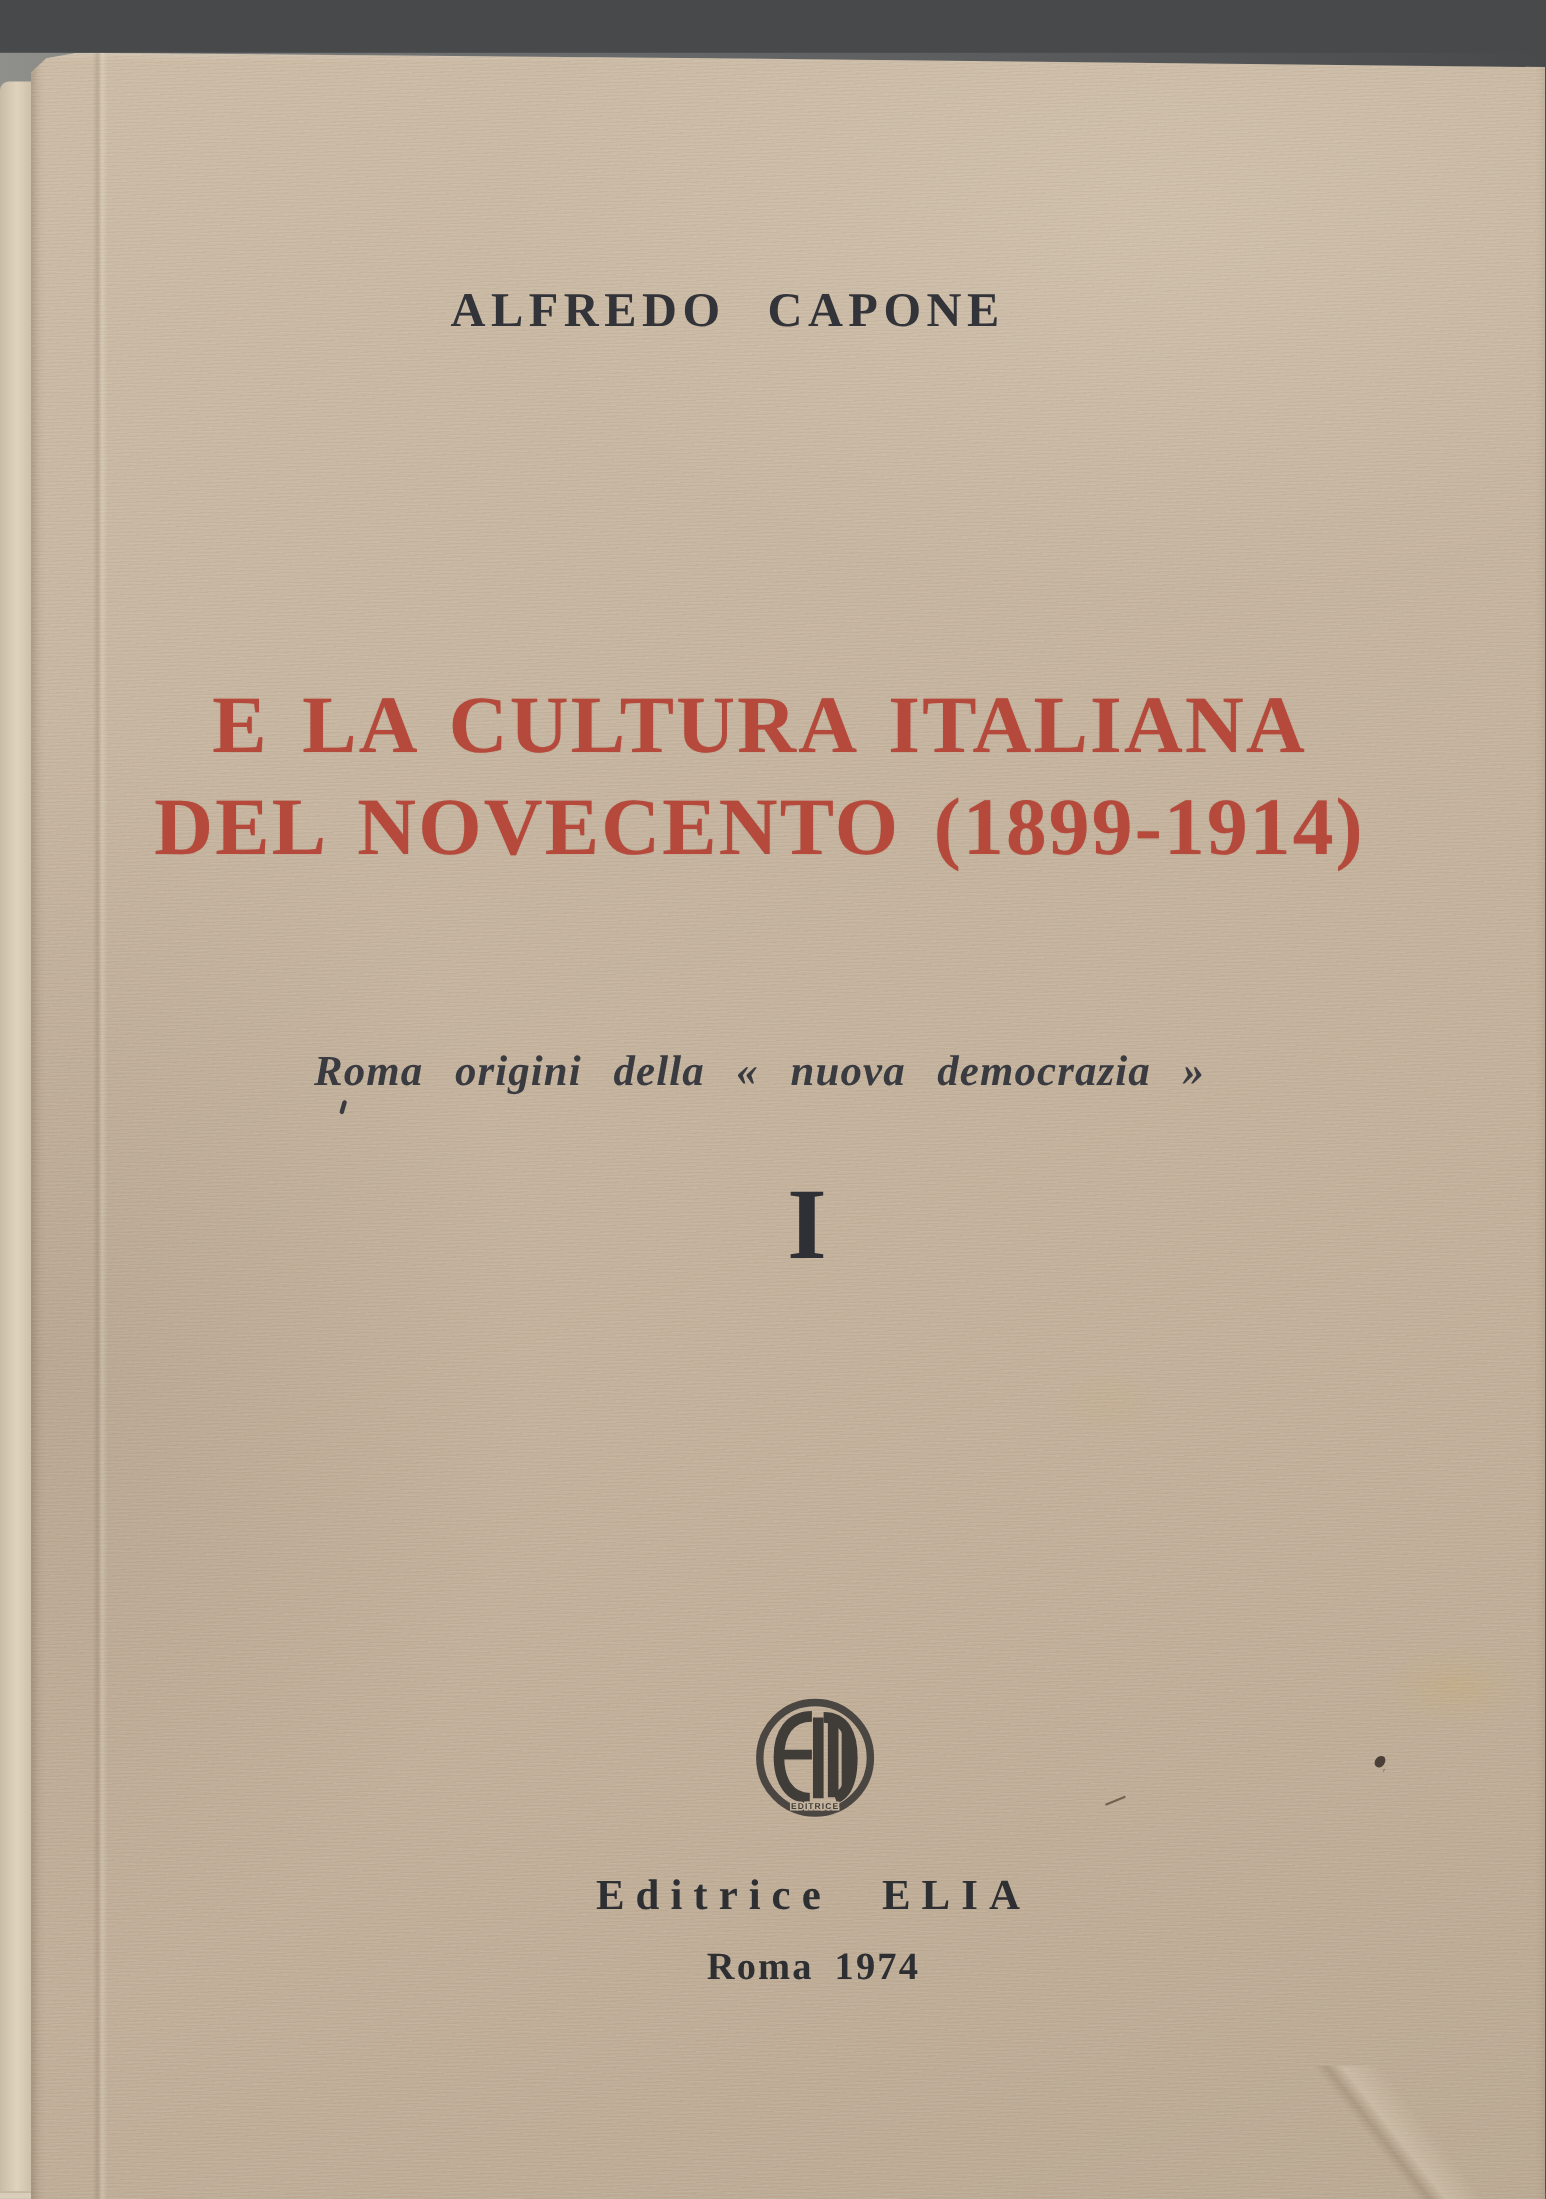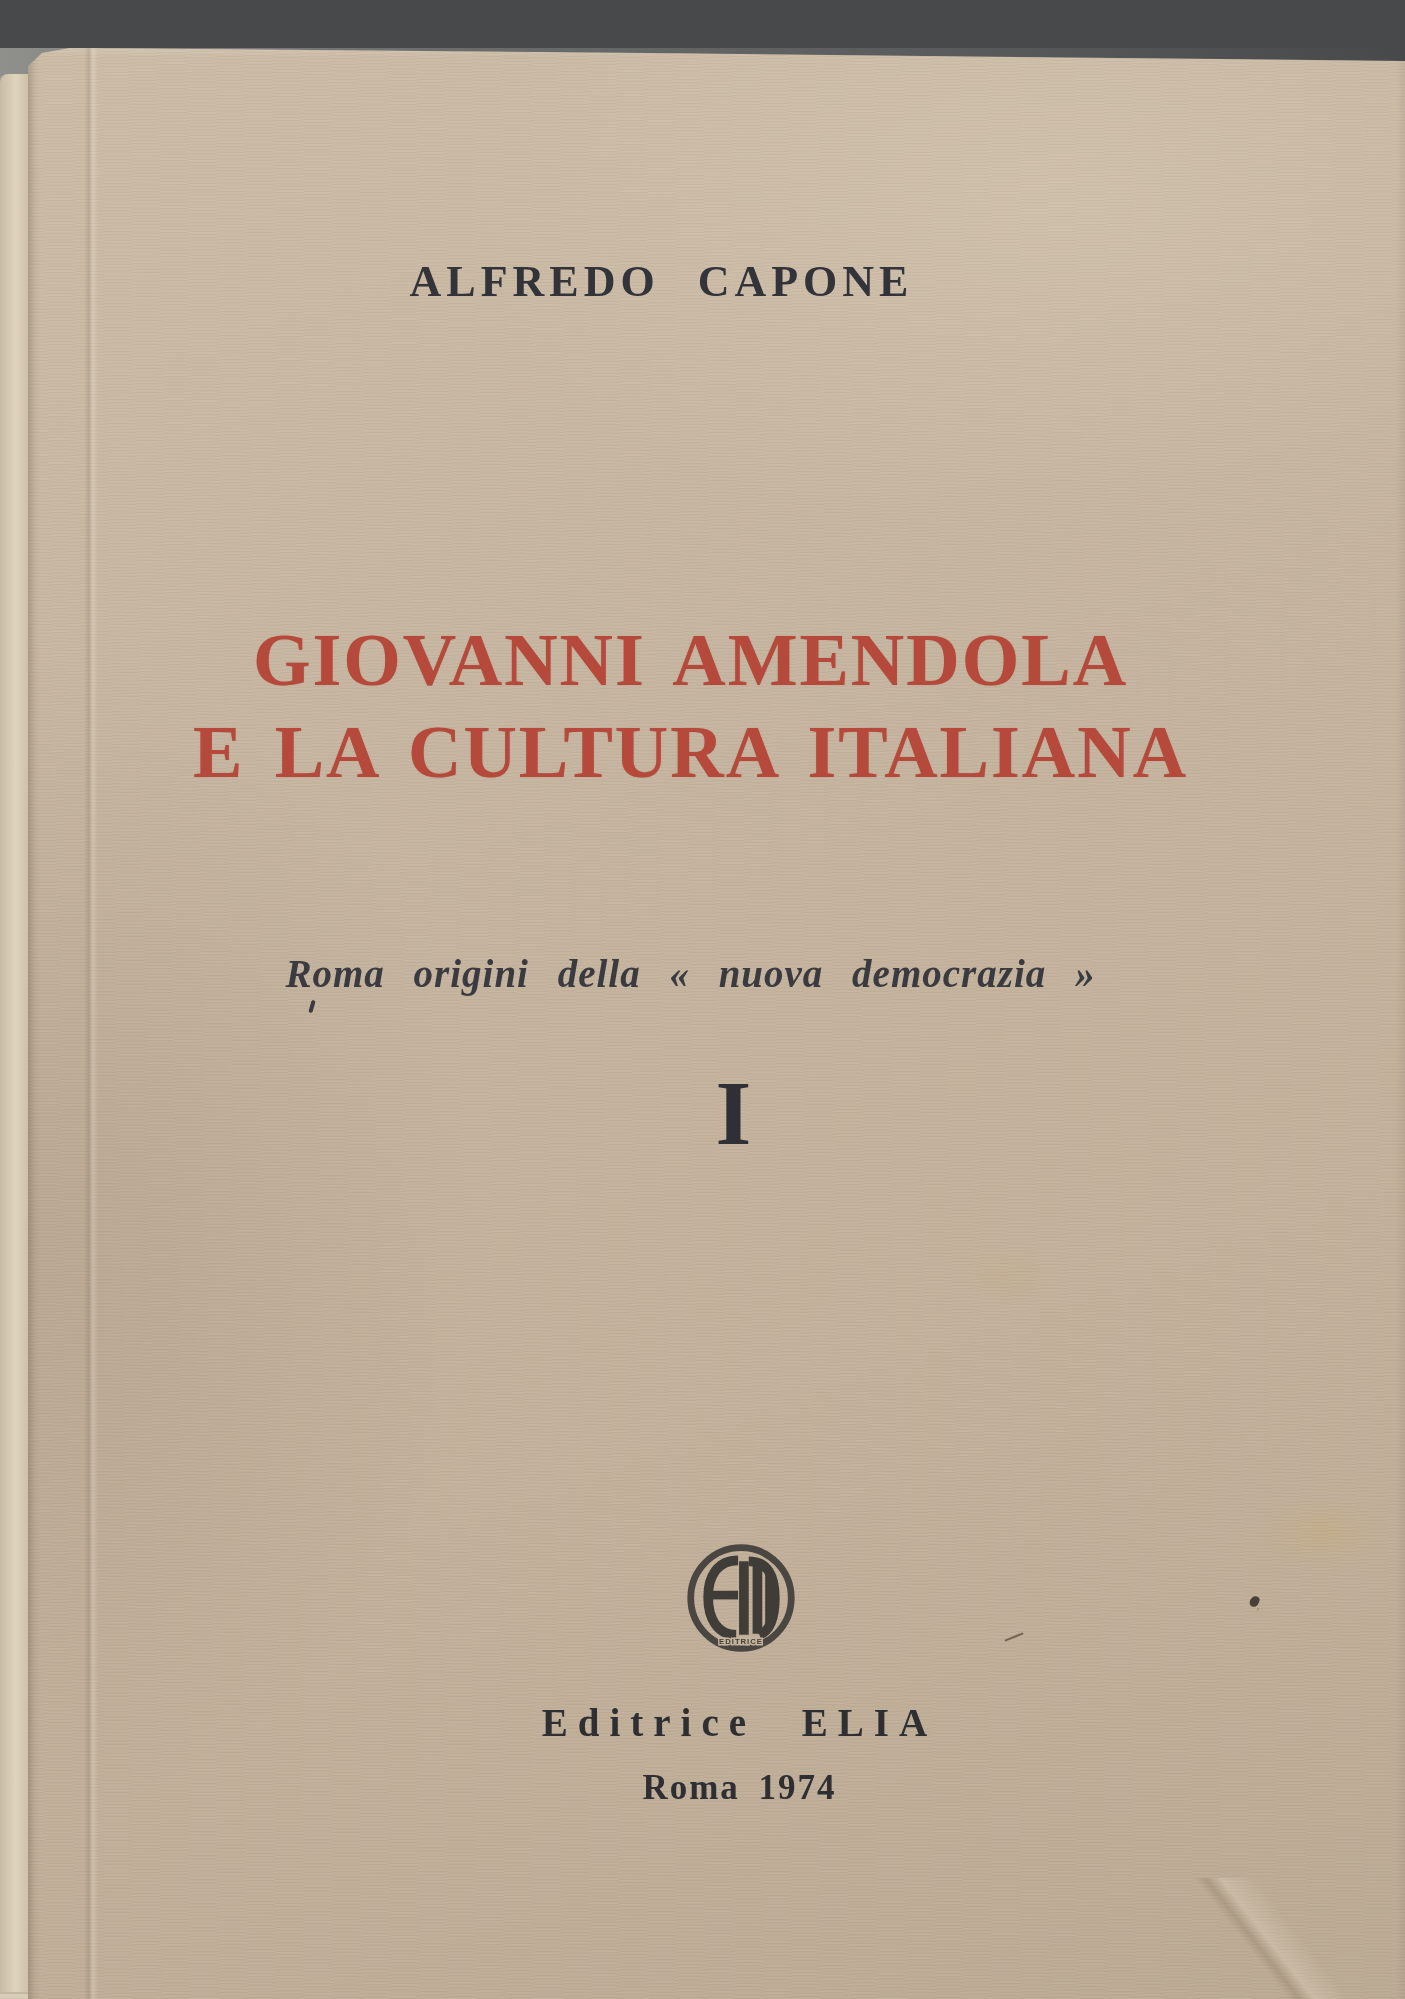--- a/index.html
+++ b/index.html
@@ -116,22 +116,22 @@
   <div class="pages-bottom"></div>
 
   <div class="cover">
     <div class="texture"></div>
     <div class="crease-left"></div>
     <div class="corner-curl"></div>
 
     <div class="tblock author">ALFREDO CAPONE</div>
 
     <div class="tblock title">
-      <div>GIOVANNI AMENDOLA</div>
       <div>E LA CULTURA ITALIANA</div>
+      <div>DEL NOVECENTO (1899-1914)</div>
     </div>
 
     <div class="tblock subtitle">Roma origini della « nuova democrazia »</div>
 
     <div class="tblock volume">I</div>
 
     <div class="logo-wrap" aria-label="ELIA">
       <svg width="116" height="116" viewBox="0 0 120 120">
         <g fill="none" stroke="#403d39" stroke-linecap="butt">
           <circle cx="60" cy="60" r="52" stroke-width="7" opacity="0.92"></circle>

